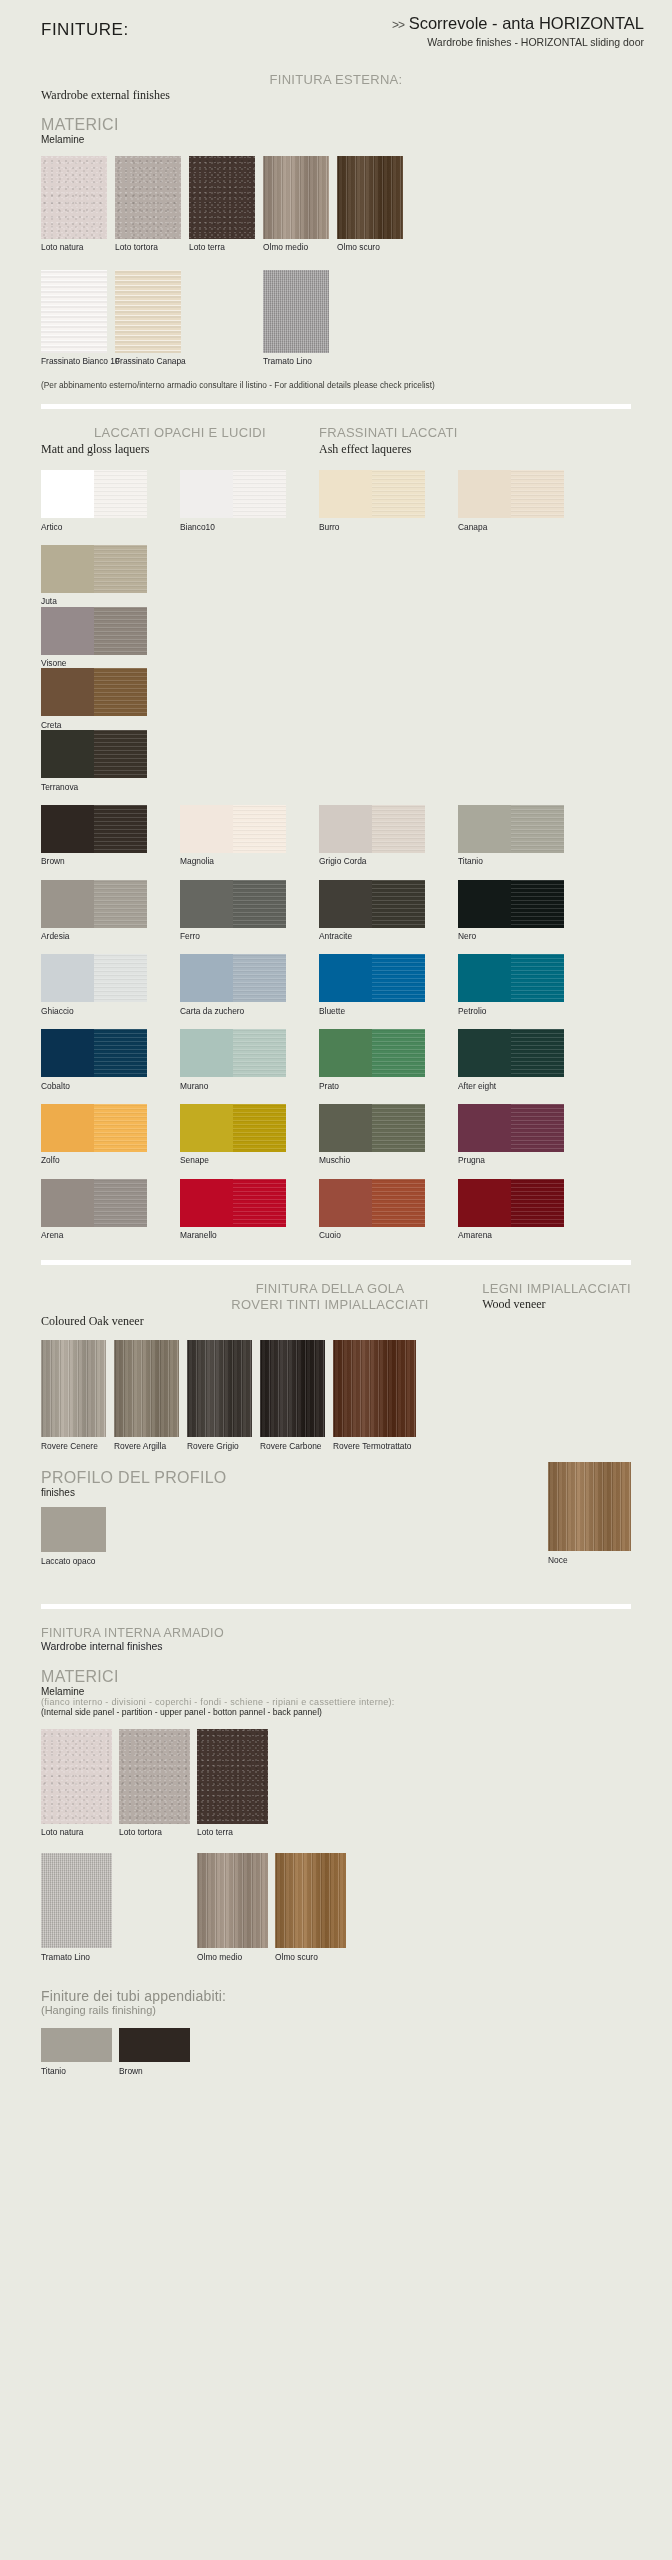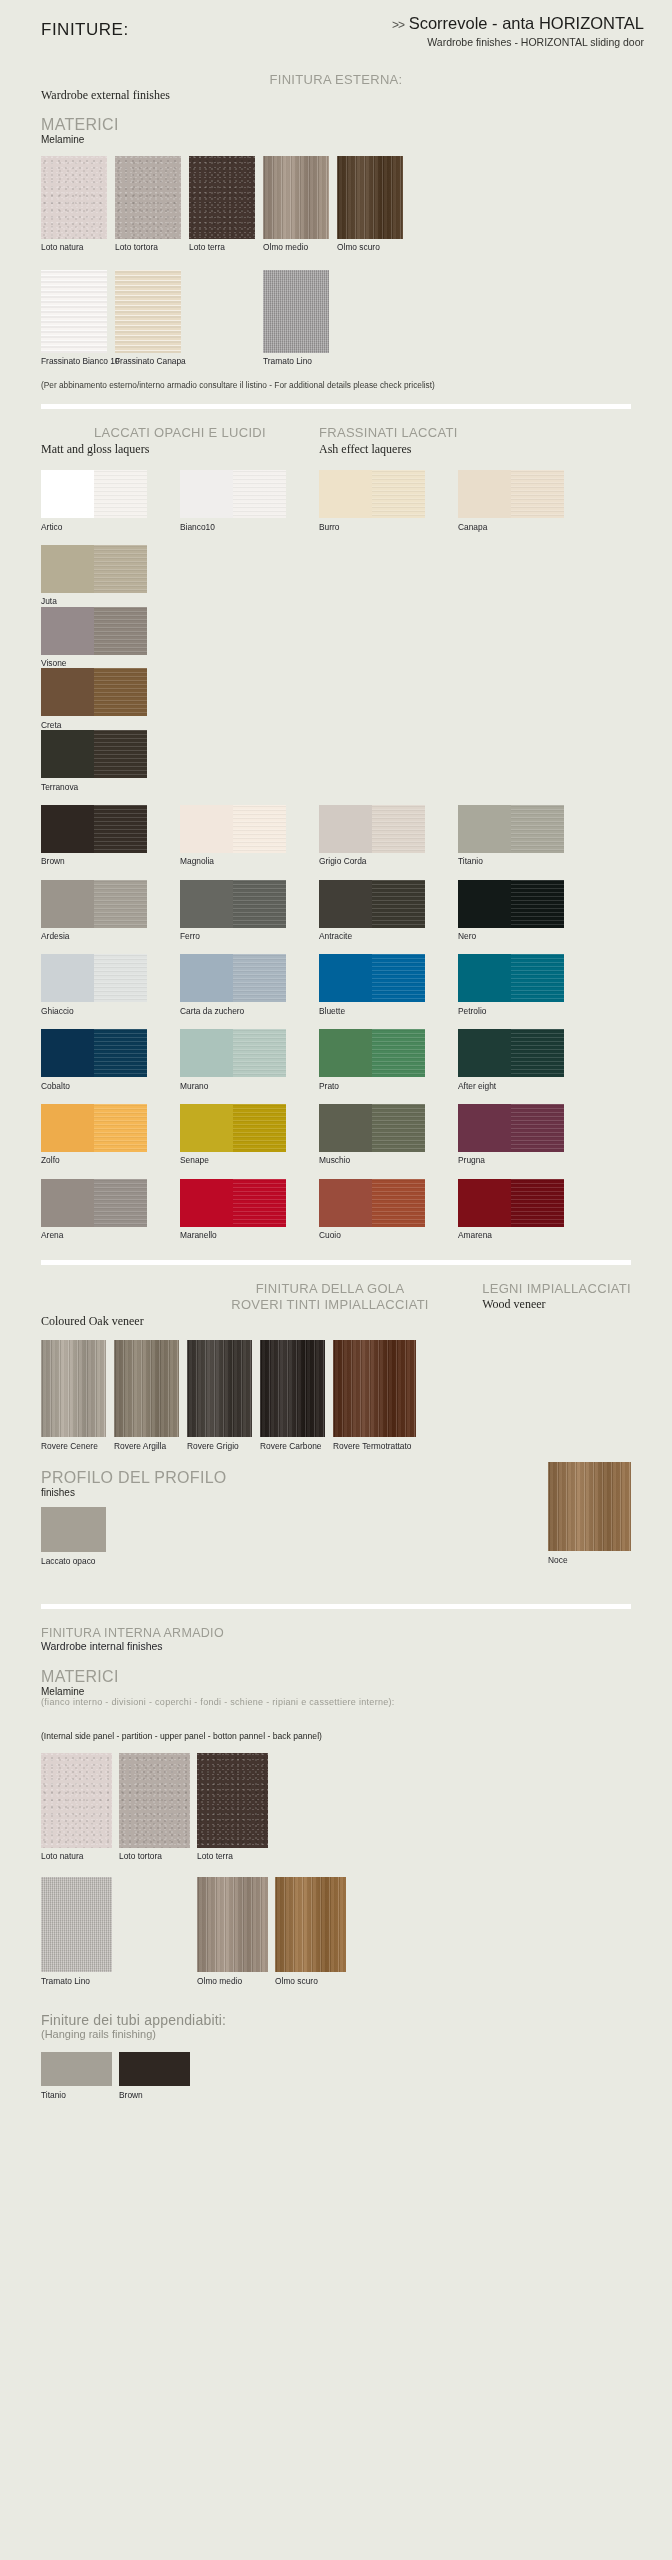--- a/index.html
+++ b/index.html
@@ -461,21 +461,21 @@
   </div>
 
   <div class="rule" style="margin-top:36px;"></div>
 
   <div class="sec" style="margin-top:17px;">
     <div class="big-it">FINITURA INTERNA ARMADIO</div>
     <div class="big-en">Wardrobe internal finishes</div>
     <div class="sub-it" style="margin-top:16px;">MATERICI</div>
     <div class="sub-en">Melamine</div>
     <div class="sub-it" style="font-size:9px;">(fianco interno - divisioni - coperchi - fondi - schiene - ripiani e cassettiere interne):</div>
-    <div class="sub-en" style="font-size:8.6px;margin-top:24px;">(Internal side panel - partition - upper panel - botton pannel - back pannel)</div>
+    <div class="sub-en" style="font-size:8.6px;">(Internal side panel - partition - upper panel - botton pannel - back pannel)</div>
   </div>
 
   <div class="mel-row" style="margin-top:12px;">
     <div class="int-cell">
       <div class="sw int-sw" id="int1-0" style=";background-color:#ddd2cf;background-image:radial-gradient(circle at 20% 30%, rgba(255,255,255,.20) 0 1px, transparent 1px),radial-gradient(circle at 62% 72%, rgba(0,0,0,.10) 0 1px, transparent 1px),radial-gradient(circle at 85% 18%, rgba(255,255,255,.14) 0 1px, transparent 1px),radial-gradient(circle at 40% 88%, rgba(0,0,0,.08) 0 1px, transparent 1px);background-size:5px 5px,7px 7px,6px 6px,8px 8px;"></div>
       <div class="lbl">Loto natura</div>
     </div>
     <div class="int-cell">
       <div class="sw int-sw" id="int1-1" style=";background-color:#b5aca6;background-image:radial-gradient(circle at 20% 30%, rgba(255,255,255,.20) 0 1px, transparent 1px),radial-gradient(circle at 62% 72%, rgba(0,0,0,.10) 0 1px, transparent 1px),radial-gradient(circle at 85% 18%, rgba(255,255,255,.14) 0 1px, transparent 1px),radial-gradient(circle at 40% 88%, rgba(0,0,0,.08) 0 1px, transparent 1px);background-size:5px 5px,7px 7px,6px 6px,8px 8px;"></div>
       <div class="lbl">Loto tortora</div>

